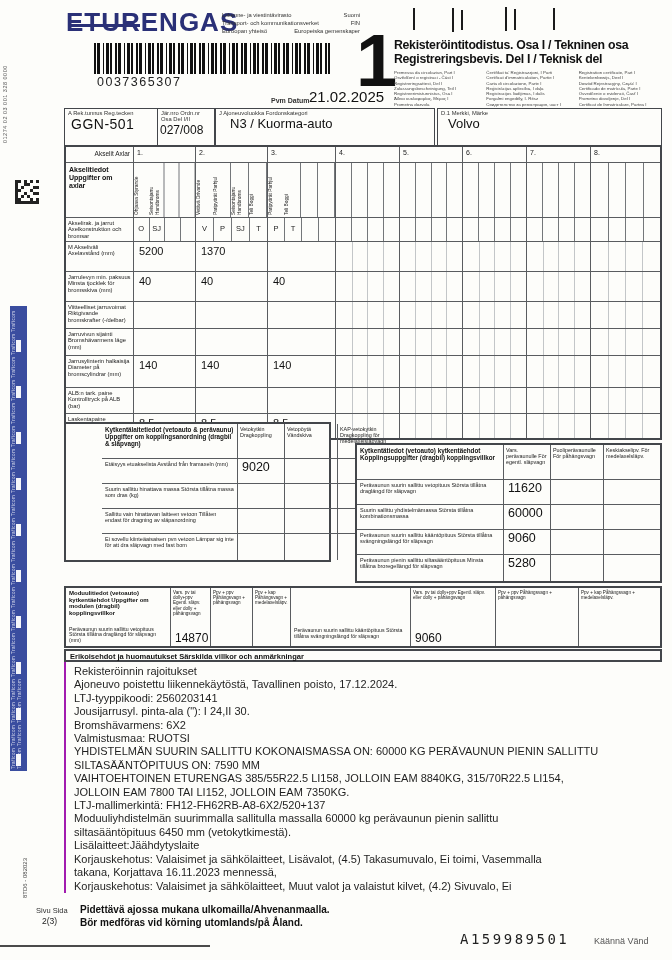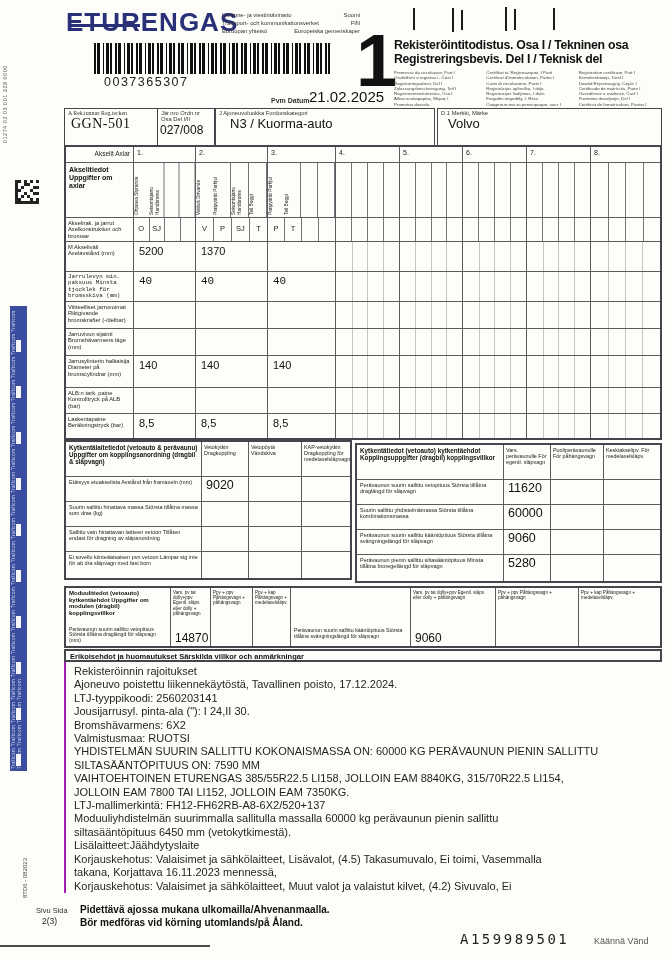--- a/index.html
+++ b/index.html
@@ -27,42 +27,42 @@
   .tick2{left:452px;top:8px;height:24px;}
   .tick3{left:461px;top:10px;height:20px;}
   .tick4{left:505px;top:7px;height:24px;}
   .tick5{left:514px;top:9px;height:21px;}
   .tick6{left:553px;top:8px;height:22px;}
   .part-number{position:absolute;left:356px;top:30px;font-size:74px;font-weight:800;line-height:.85;letter-spacing:-3px;color:#111;}
   .title{position:absolute;left:394px;top:38px;width:274px;font-size:12.3px;font-weight:bold;line-height:14px;letter-spacing:-.3px;color:#111;}
   .translations{position:absolute;left:394px;top:70px;width:272px;display:flex;gap:5px;}
   .translations div{flex:1;font-size:4.4px;line-height:5.3px;color:#444;white-space:pre-line;}
   .barcode{position:absolute;left:94px;top:43px;width:236px;height:31px;background:repeating-linear-gradient(90deg,#101010 0 2px,#fdfdfa 2px 3px,#101010 3px 6px,#fdfdfa 6px 9px,#101010 9px 10px,#fdfdfa 10px 12px,#101010 12px 15px,#fdfdfa 15px 16px,#101010 16px 18px,#fdfdfa 18px 21px);}
-  .barcode-number{position:absolute;left:104px;top:75px;font-size:12.5px;letter-spacing:1.5px;color:#222;}
+  .barcode-number{position:absolute;left:97px;top:75px;font-size:12.5px;letter-spacing:1.5px;color:#222;}
   .date-label{position:absolute;left:271px;top:97px;font-size:7px;font-weight:bold;color:#333;}
   .date-value{position:absolute;left:309px;top:88px;font-size:15px;color:#111;}
 
   
   .idbox{position:absolute;top:108px;height:38px;border:1.5px solid #43464a;box-sizing:border-box;background:#fdfdfa;}
   .idbox .lbl{font-size:5.8px;color:#333;padding:1px 0 0 3px;line-height:6.3px;}
   .idbox .val{font-size:13px;color:#111;padding-left:6px;}
-  .box-a{left:64px;width:112px;font-family:Liberation Serif, serif;} .box-a .val{font-size:14px;letter-spacing:.5px;}
+  .box-a{left:64px;width:112px;} .box-a .val{font-size:14px;letter-spacing:.5px;}
   .box-o{left:157px;width:58px;} .box-o .val{font-size:12px;}
   .box-j{left:215px;width:220px;} .box-j .val{padding-left:14px;}
   .box-d{left:437px;width:225px;} .box-d .val{padding-left:10px;}
 
   
   .axtable{position:absolute;left:64px;top:145px;width:598px;border:2px solid #43464a;box-sizing:border-box;background:#fdfdfa;}
   .axrow{display:flex;}
   .axrow>div{box-sizing:border-box;border-left:1px solid #595c5f;border-top:1px solid #595c5f;overflow:hidden;flex:none;}
   .axrow>div:first-child{border-left:none;}
   .axrow.first>div{border-top:none;}
   .c0{width:67px;} .c1{width:62px;} .c2{width:72px;} .c3{width:68px;} .c4{width:64px;}
   .c5{width:63px;} .c6{width:64px;} .c7{width:64px;} .c8{width:70px;}
-  .rH{height:15px;} .rB{height:55px;} .r0{height:24px;} .r1{height:30px;} .r2{height:30px;font-family:Liberation Mono, monospace;}
+  .rH{height:15px;} .rB{height:55px;} .r0{height:24px;} .r1{height:30px;} .r2{height:30px;}
   .r3{height:27px;} .r4{height:27px;} .r5{height:32px;} .r6{height:26px;} .r7{height:25px;}
   .axhead{font-size:7px;color:#222;padding:2px 0 0 3px;}
   .axcorner-h{font-size:6.5px;text-align:right;padding:3px 3px 0 0;color:#222;}
   .axcorner{font-weight:bold;font-size:7px;line-height:8px;padding:3px;color:#111;}
   .rowlbl{font-size:5.8px;line-height:6.4px;padding:2px;color:#222;}
   .subflex{display:flex;height:100%;}
   .subflex>span{flex:1;border-left:1px solid #74777a;overflow:hidden;}
   .subflex>span:first-child{border-left:none;}
   .vlab{writing-mode:vertical-rl;transform:rotate(180deg);font-size:4.8px;line-height:5.5px;color:#222;padding:2px 0;}
   .letter{font-size:7.5px;text-align:center;padding-top:6px;color:#222;}
@@ -72,21 +72,21 @@
   
   .ct{position:absolute;border:2px solid #43464a;box-sizing:border-box;background:#fdfdfa;}
   .ctrow{display:flex;}
   .ctrow>div{box-sizing:border-box;border-left:1px solid #595c5f;border-top:1px solid #595c5f;overflow:hidden;flex:none;}
   .ctrow>div:first-child{border-left:none;}
   .ctrow.first>div{border-top:none;}
   .ct-title{font-weight:bold;font-size:6.3px;line-height:7px;padding:2px 3px;color:#111;}
   .ct-colh{font-size:5.4px;line-height:6px;padding:2px;color:#222;}
   .ct-rowlbl{font-size:5.5px;line-height:6.2px;padding:2px 3px;color:#222;}
   .ct-val{font-size:12.5px;padding:1px 0 0 4px;color:#111;}
-  .ct-left{left:64px;top:440px;width:288px;height:140px;}
+  .ct-left{left:64px;top:422px;width:267px;height:140px;padding-left:36px;}
   .ct-left .L{width:135px;} .ct-left .v1{width:47px;} .ct-left .v2{width:53px;} .ct-left .v3{width:49px;}
   .ct-right{left:355px;top:443px;width:307px;height:140px;}
   .ct-right .L{width:146px;} .ct-right .v1{width:47px;} .ct-right .v2{width:53px;} .ct-right .v3{width:57px;}
   .ctrT{height:34px;} .ctr{height:25px;} .ctr-last{height:27px;}
 
   
   .mtable{position:absolute;left:64px;top:586px;width:598px;height:62px;border:2px solid #43464a;box-sizing:border-box;display:flex;background:#fdfdfa;}
   .mtable>div{box-sizing:border-box;border-left:1px solid #595c5f;flex:none;overflow:hidden;display:flex;flex-direction:column;}
   .mtable>div:first-child{border-left:none;}
   .m0{width:104px;} .m1{width:40px;} .m2{width:42px;} .m3{width:38px;}

